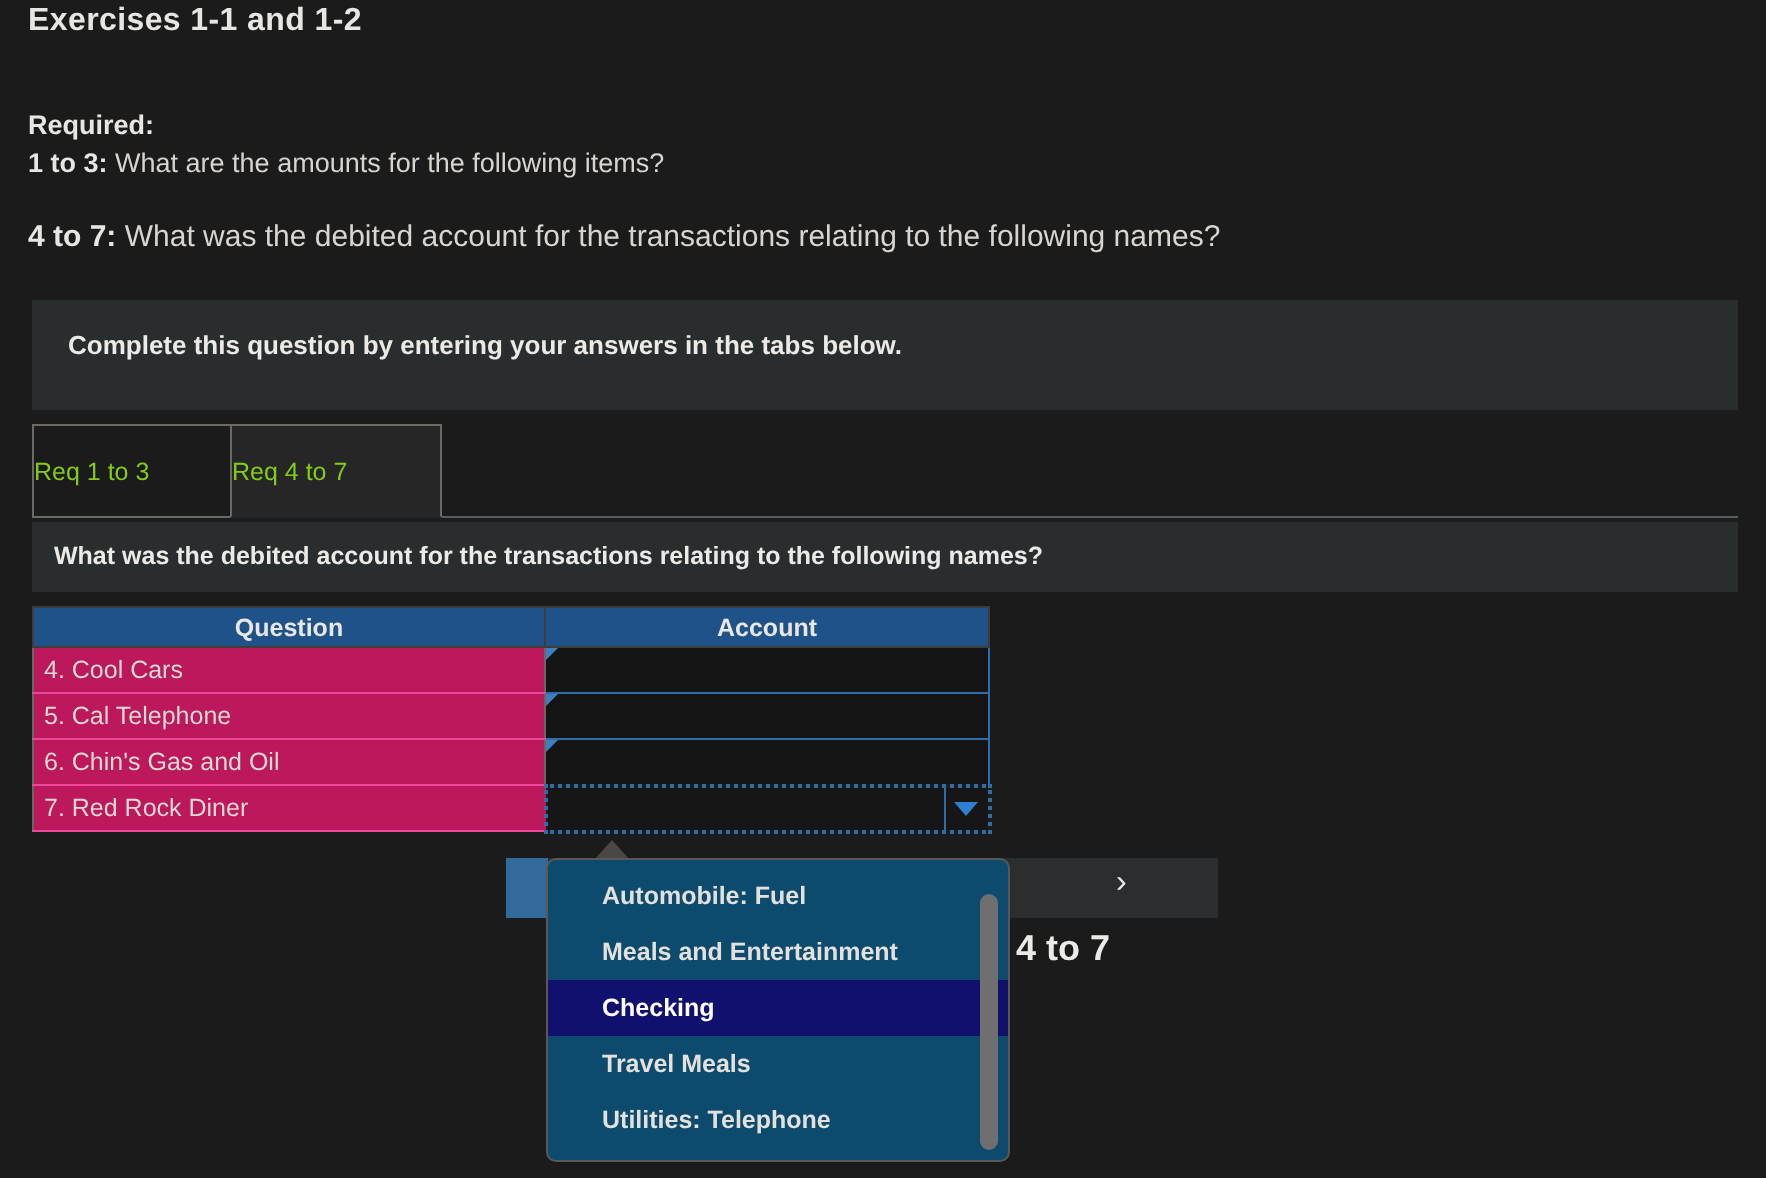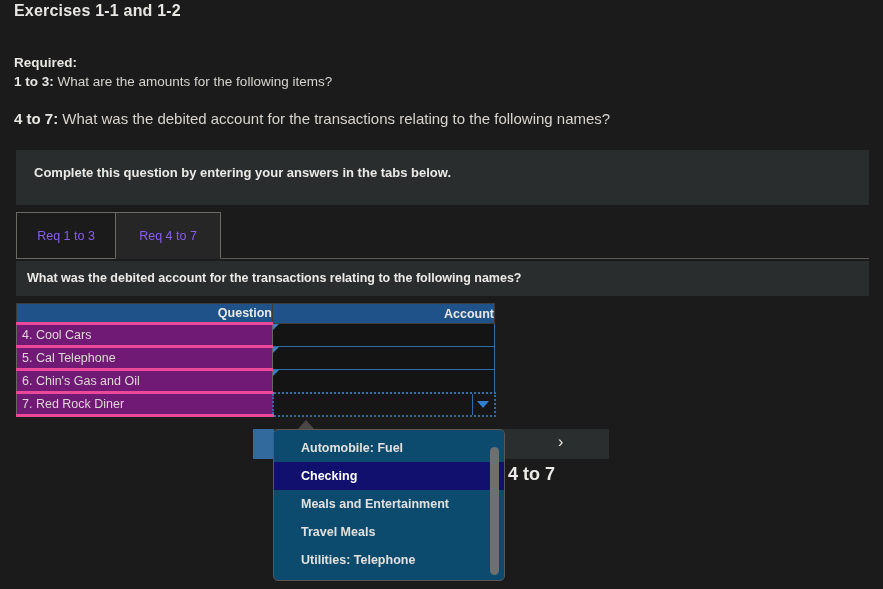--- a/index.html
+++ b/index.html
@@ -76,25 +76,24 @@
     top: 212px;
     width: 853px;
     height: 49px;
   }
   .tab {
     position: absolute;
     top: 0;
     height: 47px;
     border: 1px solid #6d6a66;
     background: #1e1e1e;
-    color: #8b5cf6;
+    color: #84cc16;
     font-size: 12.5px;
     display: flex;
     align-items: center;
-    justify-content: center;
     cursor: pointer;
   }
   .tab-0 { left: 0; width: 100px; background: #1b1b1b; }
   .tab-1 {
     left: 99px;
     width: 106px;
     background: #262626;
     border-bottom-color: #262626;
     z-index: 3;
   }
@@ -133,34 +132,34 @@
     width: 478px;
     border-collapse: collapse;
     table-layout: fixed;
   }
   .answer-table th {
     background: #1e5288;
     color: #e9e7e4;
     font-size: 12.5px;
     font-weight: bold;
     height: 20px;
-    text-align: right;
+    text-align: center;
     border: 1px solid #3f3c39;
     padding: 0;
   }
   .answer-table th.c-question { width: 256px; }
   .answer-table th.c-account  { width: 222px; }
 
   .answer-table td {
     height: 23px;
     padding: 0;
-    border: 3px solid #ec4899;
+    border: 1px solid #ec4899;
     font-size: 12.5px;
     color: #ddd9d4;
-    background: #701a75;
+    background: #be185d;
   }
   .answer-table td.qcell {
     padding-left: 5px;
     border-left: 1px solid #6a6763;
     border-right: 1px solid #6a6763;
   }
   .answer-table td.acell {
     position: relative;
     border: 1px solid #2f6da8;
     background: #141414;
@@ -368,21 +367,21 @@
 
   <div class="nav-bar">
     <div class="nav-prev-block"></div>
     <div class="nav-label">4 to 7</div>
     <div class="nav-chevron">›</div>
   </div>
 
   <div class="dropdown-pointer"></div>
   <div class="dropdown">
     <div class="dd-item first">Automobile: Fuel</div>
+    <div class="dd-item">Meals and Entertainment</div>
     <div class="dd-item selected">Checking</div>
-    <div class="dd-item">Meals and Entertainment</div>
     <div class="dd-item">Travel Meals</div>
     <div class="dd-item">Utilities: Telephone</div>
     <div class="dd-scroll-track"></div>
     <div class="dd-scroll-thumb"></div>
   </div>
 
 </div>
 
 </body></html>

